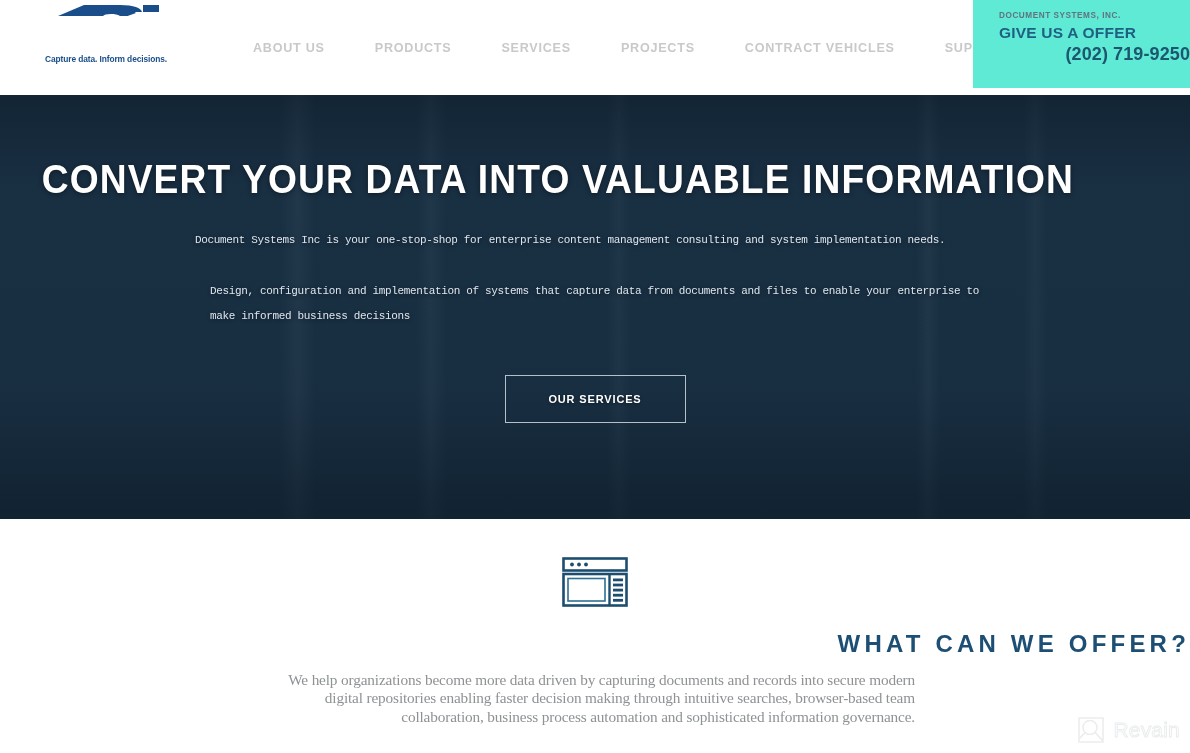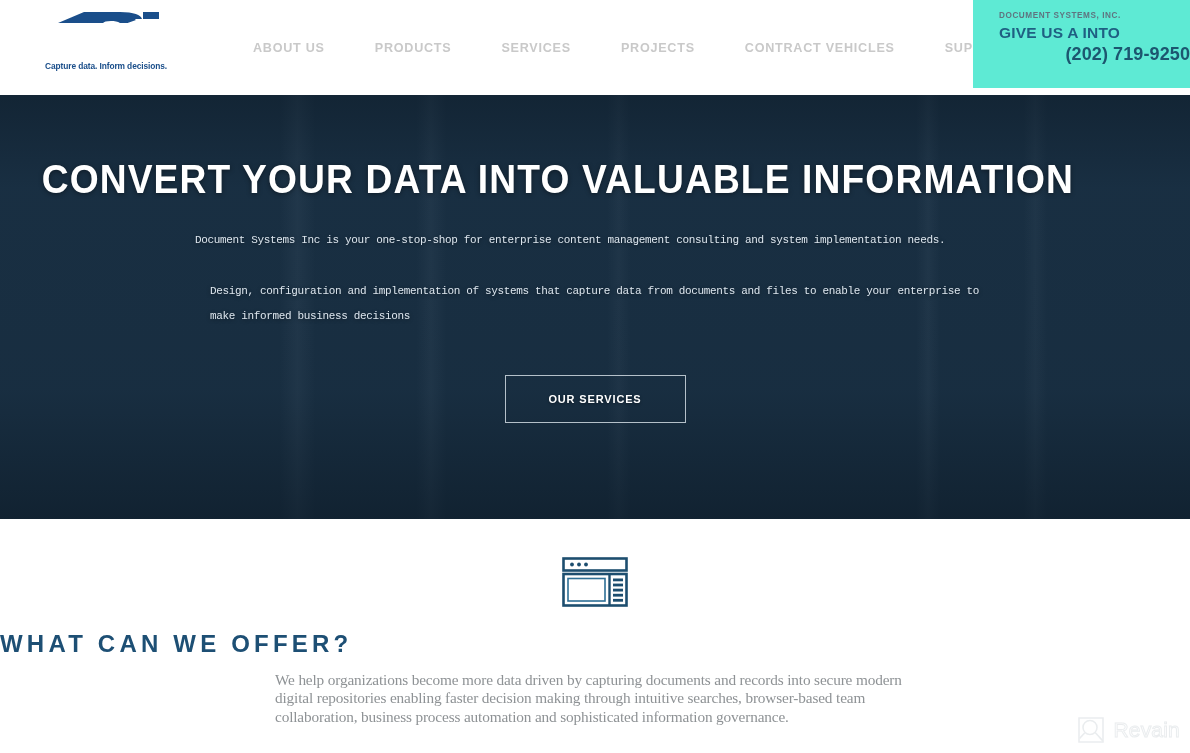--- a/index.html
+++ b/index.html
@@ -15,21 +15,21 @@
   .header {
     position:relative;
     width:1190px;
     height:95px;
     background:#ffffff;
     display:flex;
     align-items:center;
   }
   .logo-wrap {
     position:absolute;
-    left:44px; top:9px;
+    left:44px; top:2px;
     width:128px; height:62px;
     display:flex; flex-direction:column; justify-content:space-between;gap:40px;
   }
   .logo-mark {
     width:128px; height:46px;
     position:relative;
     overflow:hidden;
   }
   .logo-mark svg { display:block; }
   .logo-tagline {
@@ -194,21 +194,21 @@
     cursor:pointer;
     text-shadow:0 1px 3px rgba(0,0,0,0.4);
   }
 
   
   .offer {
     position:relative;
     width:1190px;
     height:206px;
     background:#ffffff;
-    text-align:left;
+    text-align:right;
     padding-top:37px;
   }
   .offer-icon {
     width:68px; height:52px;
     margin:0 auto;
   }
   .offer-title {
     font-family:"Liberation Sans", sans-serif;
     font-size:24px;
     font-weight:bold;
@@ -271,21 +271,21 @@
     <a class="nav-item">PRODUCTS</a>
     <a class="nav-item">SERVICES</a>
     <a class="nav-item">PROJECTS</a>
     <a class="nav-item">CONTRACT VEHICLES</a>
     <a class="nav-item">SUPPORT</a>
     <a class="nav-item">BLOG</a>
   </div>
 
   <div class="contact-box">
     <div class="contact-kicker">DOCUMENT SYSTEMS, INC.</div>
-    <div class="contact-call">GIVE US A INTO</div>
+    <div class="contact-call">GIVE US A OFFER</div>
     <div class="contact-phone">(202) 719-9250</div>
   </div>
 </div>
 
 <div class="hero">
   <div class="hero-bg2"></div>
   <div class="hero-shadow-left"></div>
   <div class="hero-bg"></div>
   <div class="hero-streaks"></div>
   <div class="hero-vignette"></div>

